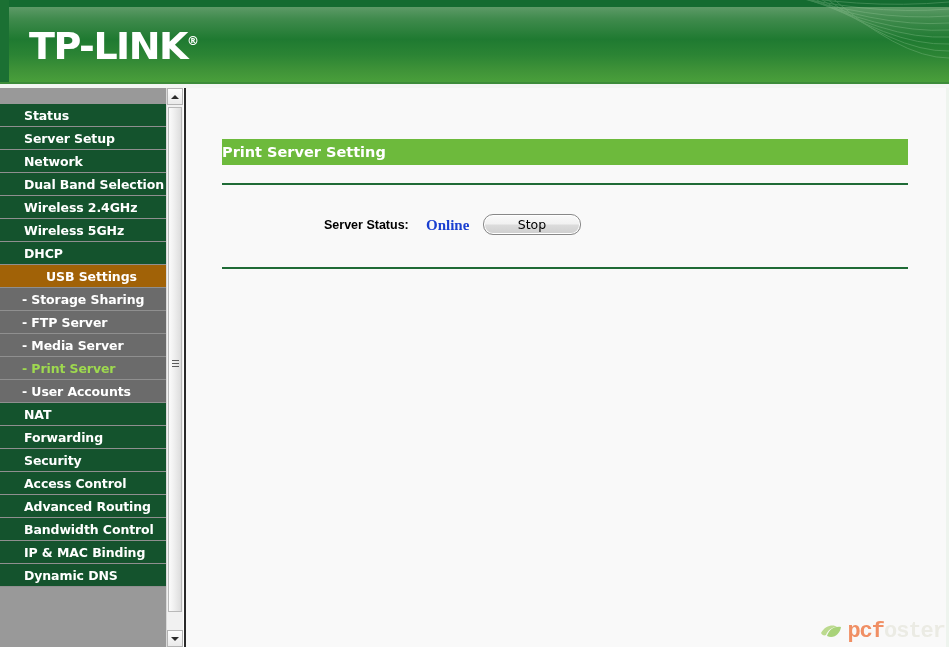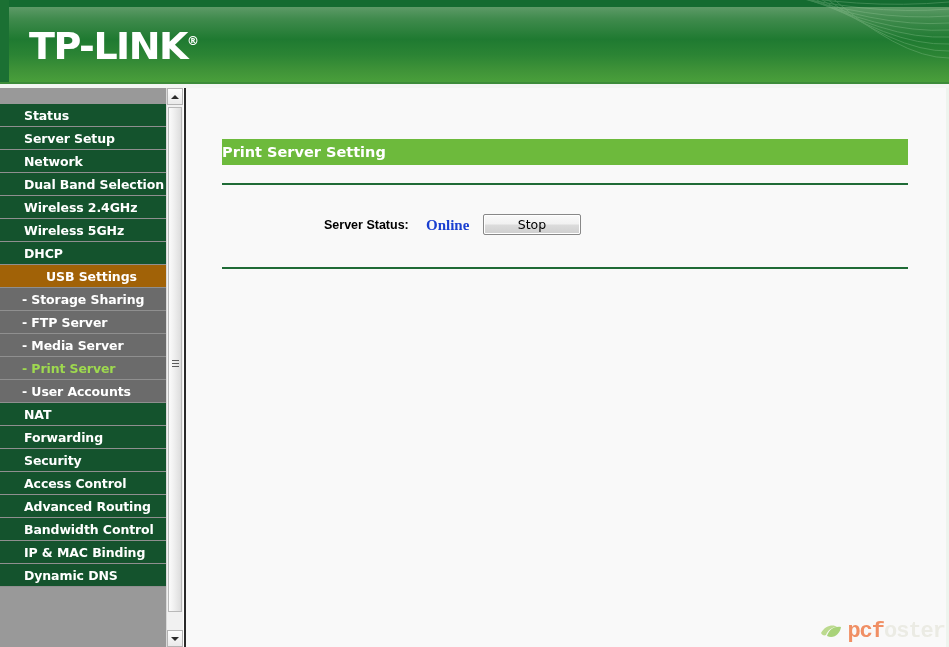--- a/index.html
+++ b/index.html
@@ -268,21 +268,21 @@
     white-space: nowrap;
   }
   #stop-button {
     position: absolute;
     left: 261px;
     top: 0px;
     width: 98px;
     height: 21px;
     background: linear-gradient(to bottom, #fafafa 0%, #f1f1f1 48%, #dcdcdc 52%, #cfcfcf 100%);
     border: 1px solid #888888;
-    border-radius: 2px;
+    border-radius: 10px;
     box-shadow: inset 0 0 0 1px #ffffff;
     color: #000000;
     font-size: 12.5px;
     font-family: "DejaVu Sans", sans-serif;
     text-align: center;
     line-height: 20px;
     cursor: pointer;
     box-sizing: border-box;
   }
 

